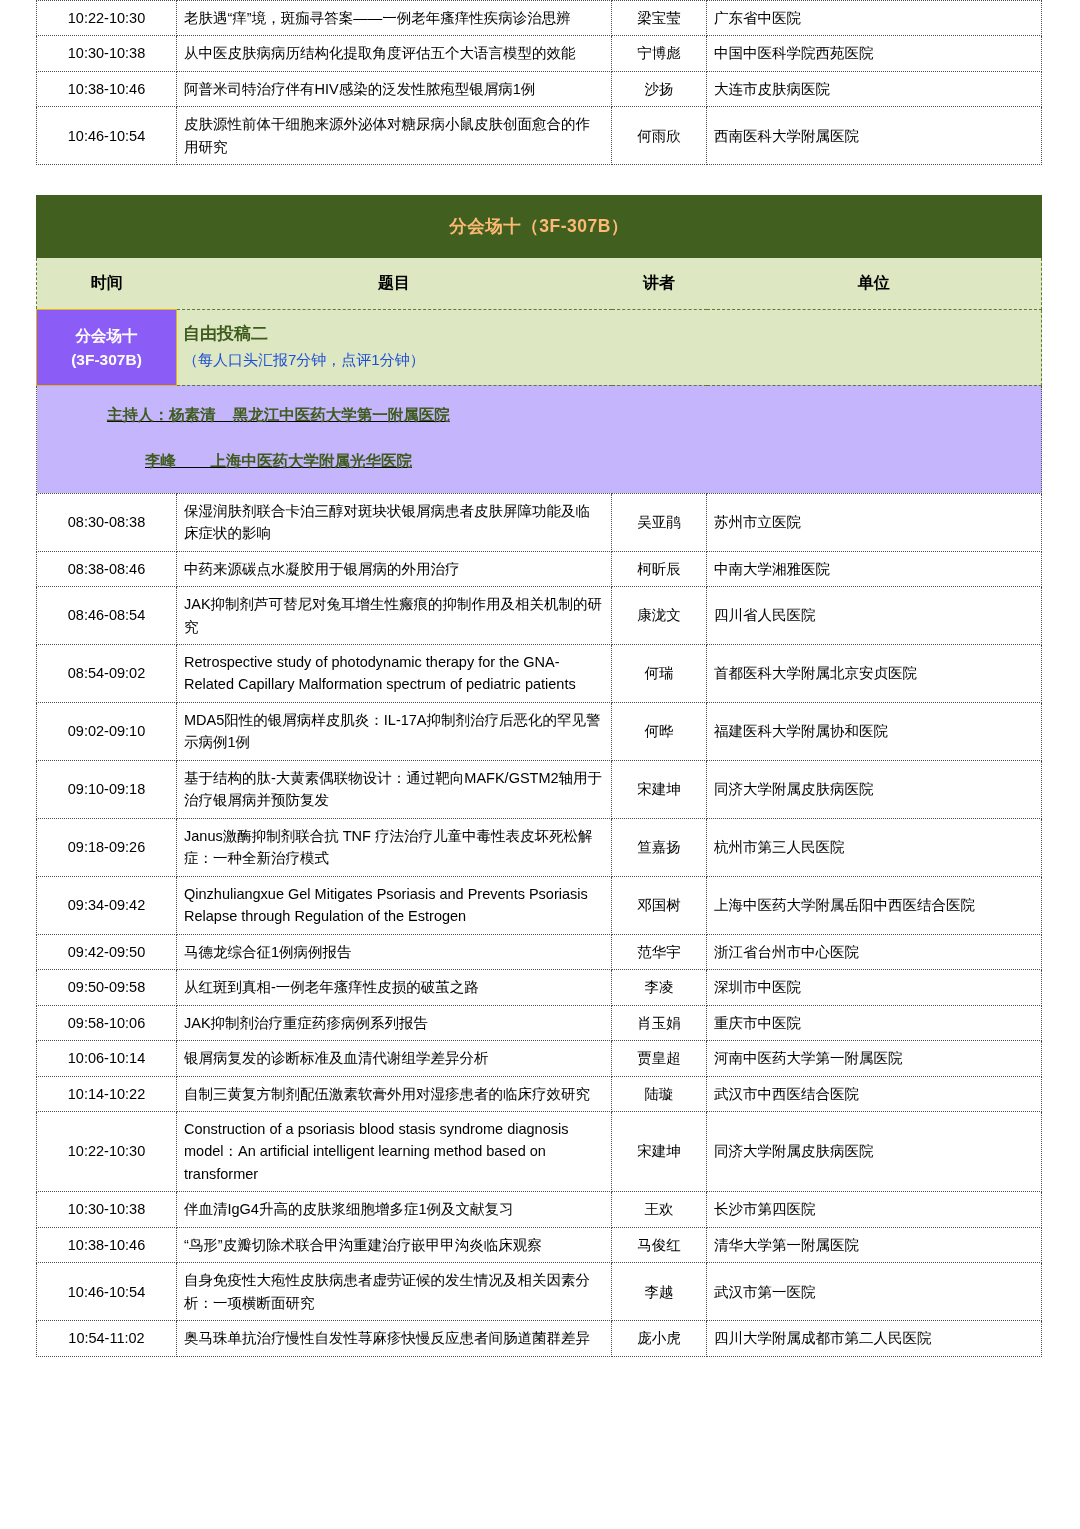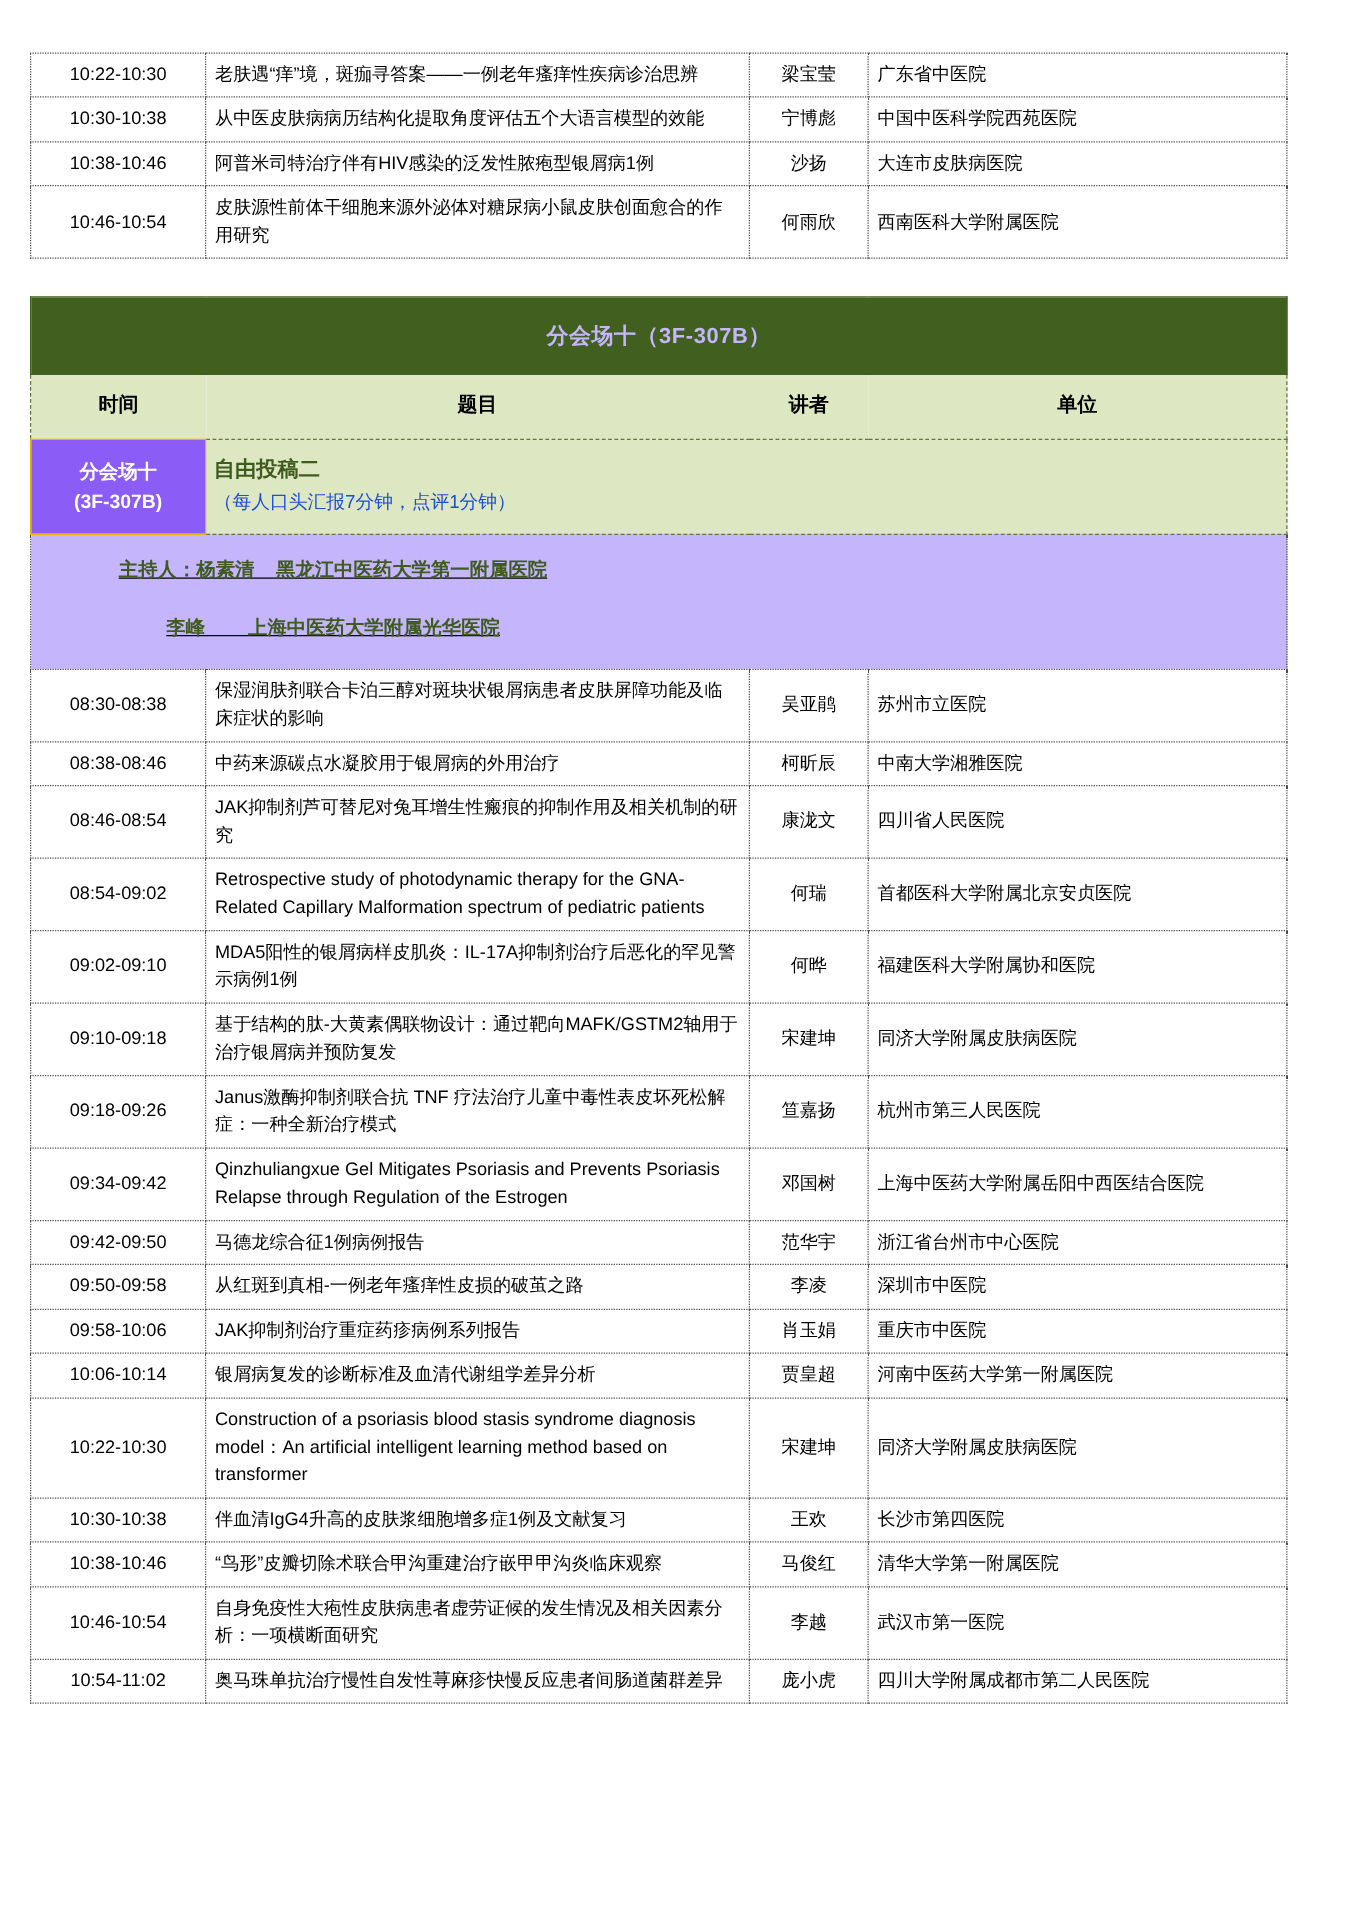--- a/index.html
+++ b/index.html
@@ -12,22 +12,21 @@
     height: 1529px;
     font-family: "Liberation Sans", "DejaVu Sans", sans-serif;
     color: #000000;
     -webkit-font-smoothing: antialiased;
   }
   .page {
     position: relative;
     width: 1080px;
     height: 1140px;
     box-sizing: border-box;
-    padding: 0 24px;
-    margin-top: 42px;
+    padding: 0 36px;
   }
 
   
   table.sched {
     width: 1005px;
     border-collapse: collapse;
     table-layout: fixed;
   }
   table.sched td, table.sched th {
     border: 1px dotted #4d4d4d;
@@ -60,21 +59,21 @@
   td.en { font-size: 14.5px; line-height: 1.68; }
 
   
   .table-top { margin-top: 0; }
 
   
   .gap { height: 30px; }
 
   tr.venue-banner td {
     background: #41601f;
-    color: #c4b5fd;
+    color: #fdba74;
     font-weight: bold;
     font-size: 17.5px;
     text-align: center;
     padding: 17px 6px;
     border: 1px solid #41601f;
     letter-spacing: 0.5px;
   }
   tr.colheads td {
     background: #dde7c2;
     color: #000000;
@@ -279,20 +278,26 @@
         <td class="speaker">肖玉娟</td>
         <td class="org">重庆市中医院</td>
       </tr>
       <tr>
         <td class="time">10:06-10:14</td>
         <td class="title">银屑病复发的诊断标准及血清代谢组学差异分析</td>
         <td class="speaker">贾皇超</td>
         <td class="org">河南中医药大学第一附属医院</td>
       </tr>
       <tr>
+        <td class="time">10:14-10:22</td>
+        <td class="title">自制三黄复方制剂配伍激素软膏外用对湿疹患者的临床疗效研究</td>
+        <td class="speaker">陆璇</td>
+        <td class="org">武汉市中西医结合医院</td>
+      </tr>
+      <tr>
         <td class="time">10:22-10:30</td>
         <td class="title en">Construction of a psoriasis blood stasis syndrome diagnosis model：An artificial intelligent learning method based on transformer</td>
         <td class="speaker">宋建坤</td>
         <td class="org">同济大学附属皮肤病医院</td>
       </tr>
       <tr>
         <td class="time">10:30-10:38</td>
         <td class="title">伴血清IgG4升高的皮肤浆细胞增多症1例及文献复习</td>
         <td class="speaker">王欢</td>
         <td class="org">长沙市第四医院</td>

